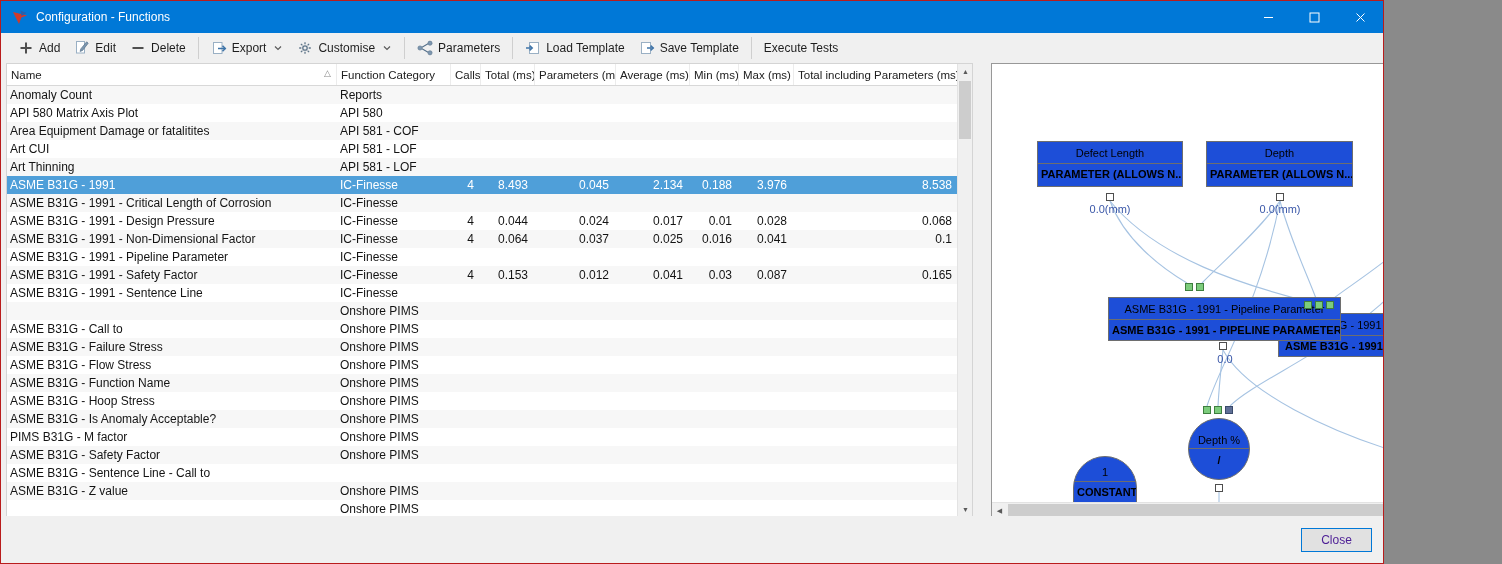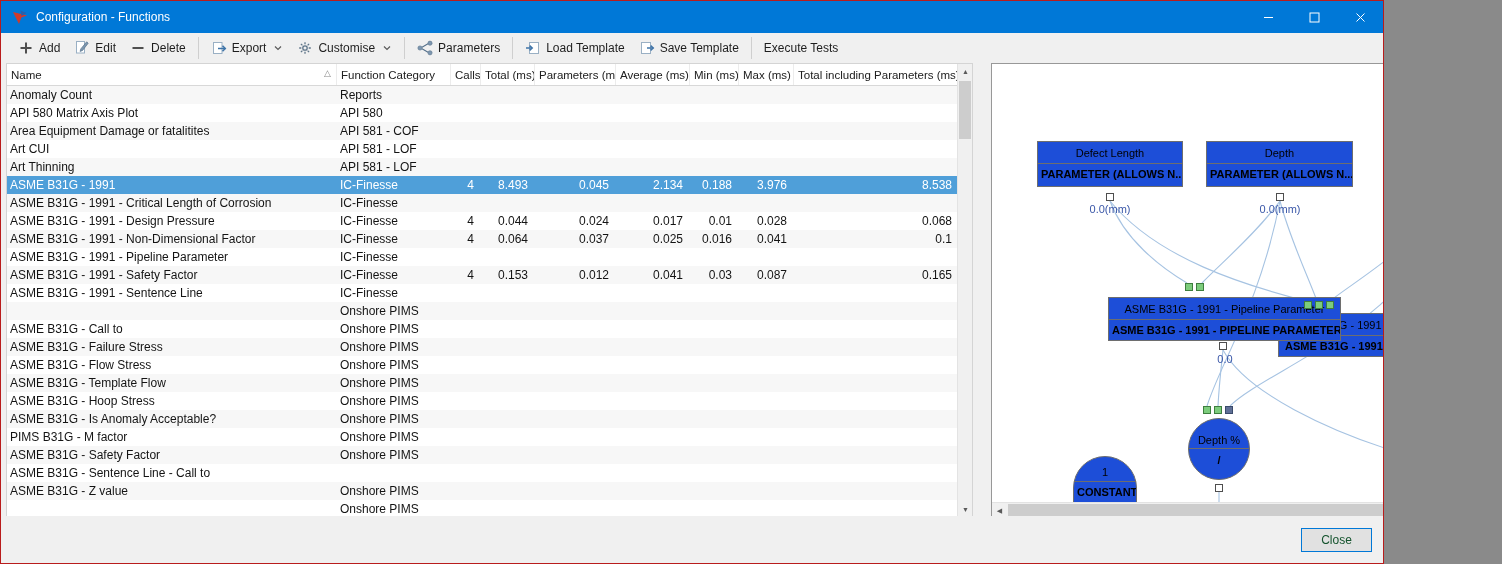--- a/index.html
+++ b/index.html
@@ -67,21 +67,21 @@
   .node.rounded .nt { height:25px; line-height:31px; }
   .port { position:absolute; width:8px; height:8px; border:1px solid #4e4e4e; background:#fff; z-index:5; }
   .port.green { background:#7ccc7c; border-color:#3e7e3e; }
   .port.dark { background:#5f6f96; border-color:#3a4a6a; }
   .nvalue { position:absolute; font-size:11px; color:#3a57a8; transform:translateX(-50%);
             z-index:5; white-space:nowrap; }
 
   
   .footer { position:absolute; left:0; right:0; bottom:0; height:47px; background:#f0f0f0; }
   .close-btn { position:absolute; right:11px; top:12px; width:71px; height:24px; background:#e1e1e1;
-               border:1px solid #0078d7; font-size:12px; font-family:inherit; color:#14532d; cursor:pointer; }
+               border:1px solid #0078d7; font-size:12px; font-family:inherit; color:#4c1d95; cursor:pointer; }
 </style>
 </head>
 <body>
 
 <div class="window">
 
   <div class="titlebar">
     <span class="app-icon">
       <svg width="17" height="17" viewBox="0 0 17 17">
         <path d="M2 3 L8 15 L10.3 8.6 L16 6.4 Z" fill="#d03a2b"></path>
@@ -408,21 +408,21 @@
           <div class="td" style="width: 114px;">Onshore PIMS</div>
           <div class="td num" style="width: 30px;"></div>
           <div class="td num" style="width: 54px;"></div>
           <div class="td num" style="width: 81px;"></div>
           <div class="td num" style="width: 74px;"></div>
           <div class="td num" style="width: 49px;"></div>
           <div class="td num" style="width: 55px;"></div>
           <div class="td num" style="width: 165px;"></div>
         </div>
         <div class="tr alt">
-          <div class="td" style="width: 330px;">ASME B31G - Template Flow</div>
+          <div class="td" style="width: 330px;">ASME B31G - Function Name</div>
           <div class="td" style="width: 114px;">Onshore PIMS</div>
           <div class="td num" style="width: 30px;"></div>
           <div class="td num" style="width: 54px;"></div>
           <div class="td num" style="width: 81px;"></div>
           <div class="td num" style="width: 74px;"></div>
           <div class="td num" style="width: 49px;"></div>
           <div class="td num" style="width: 55px;"></div>
           <div class="td num" style="width: 165px;"></div>
         </div>
         <div class="tr">

